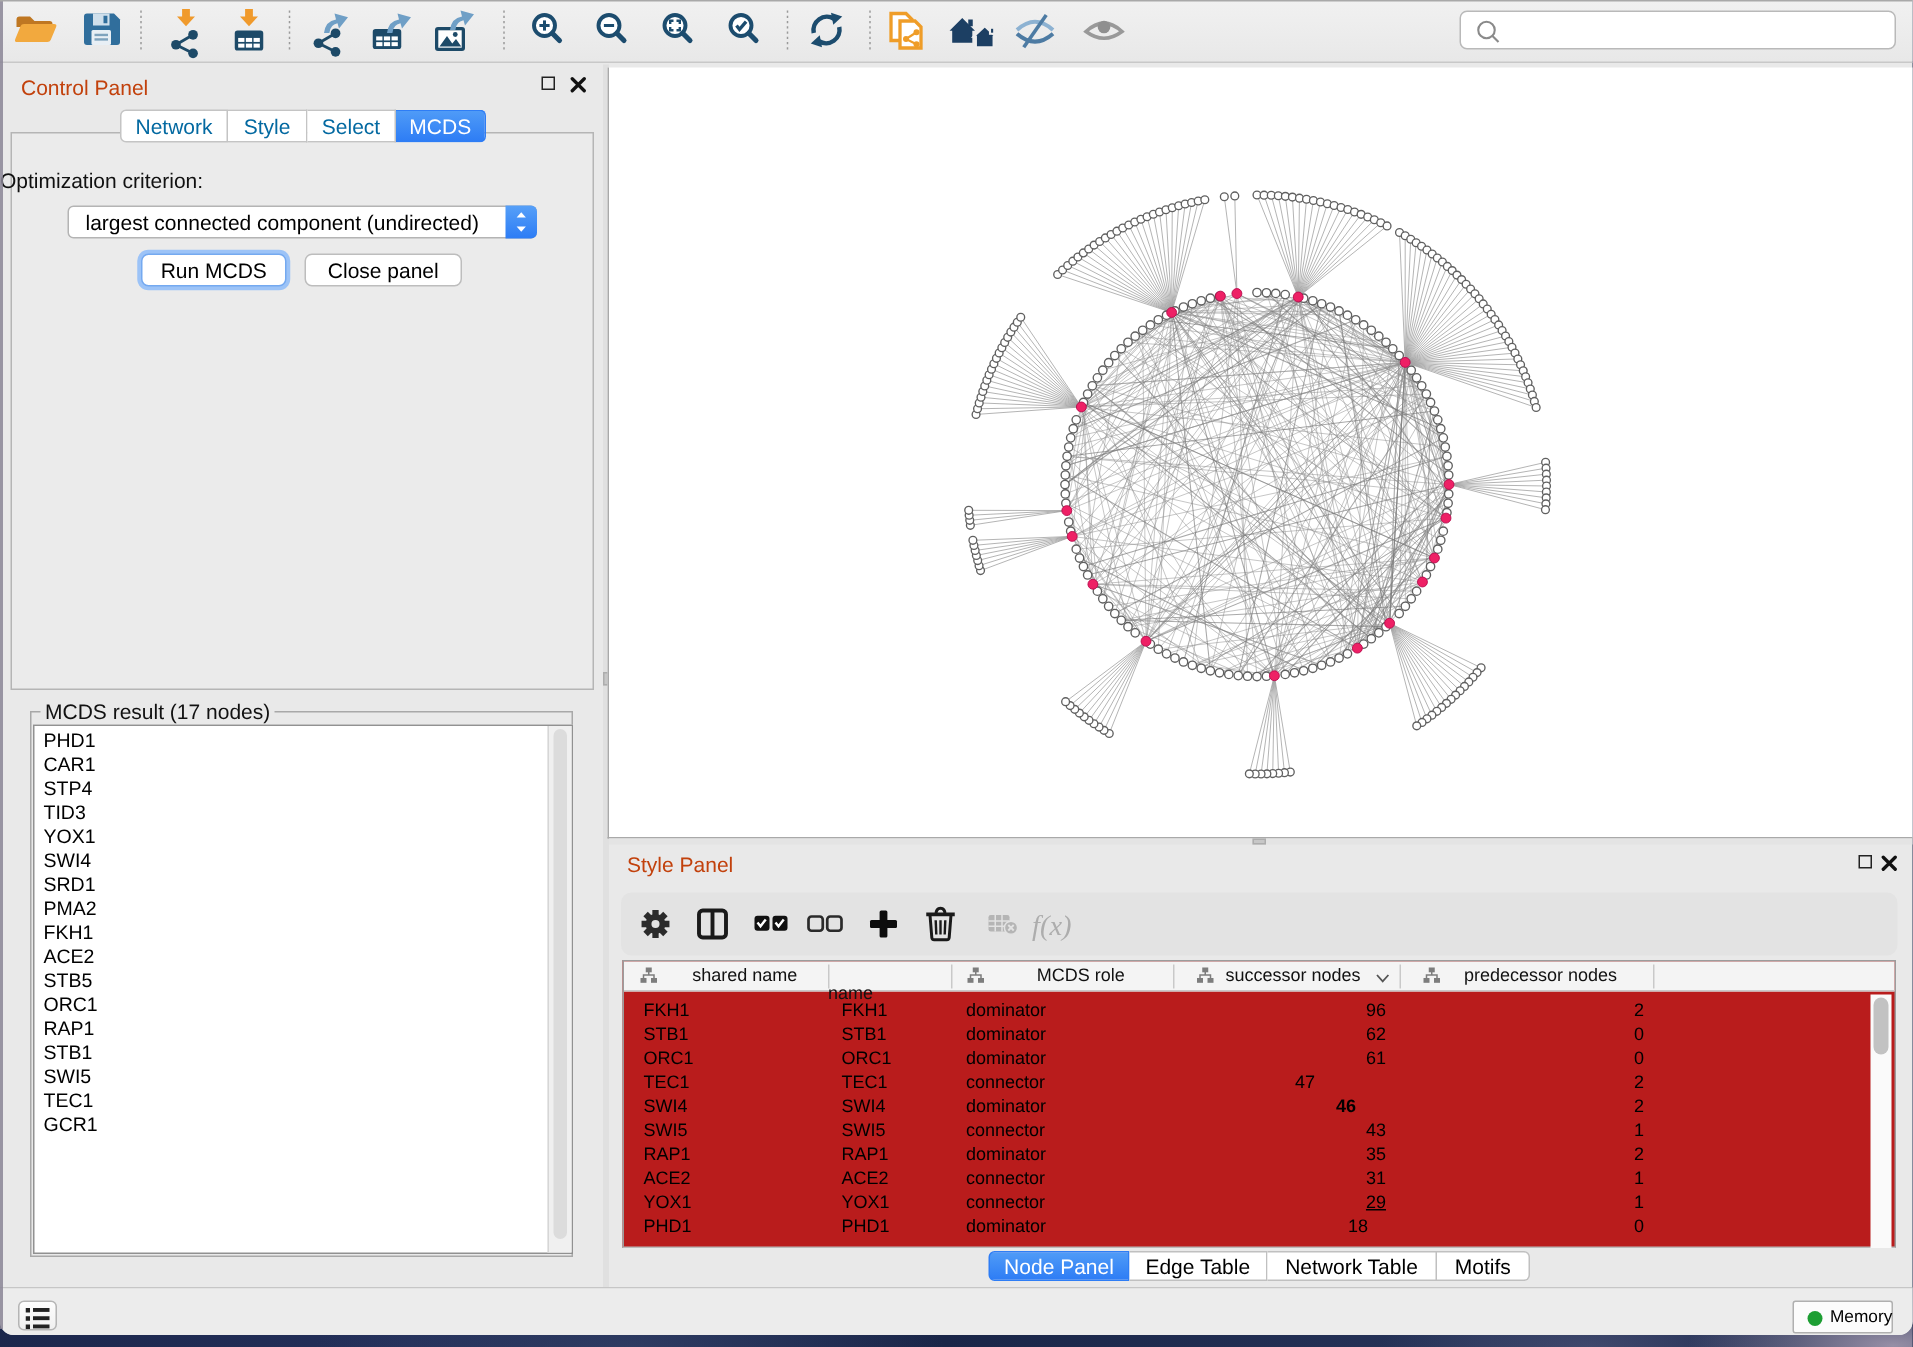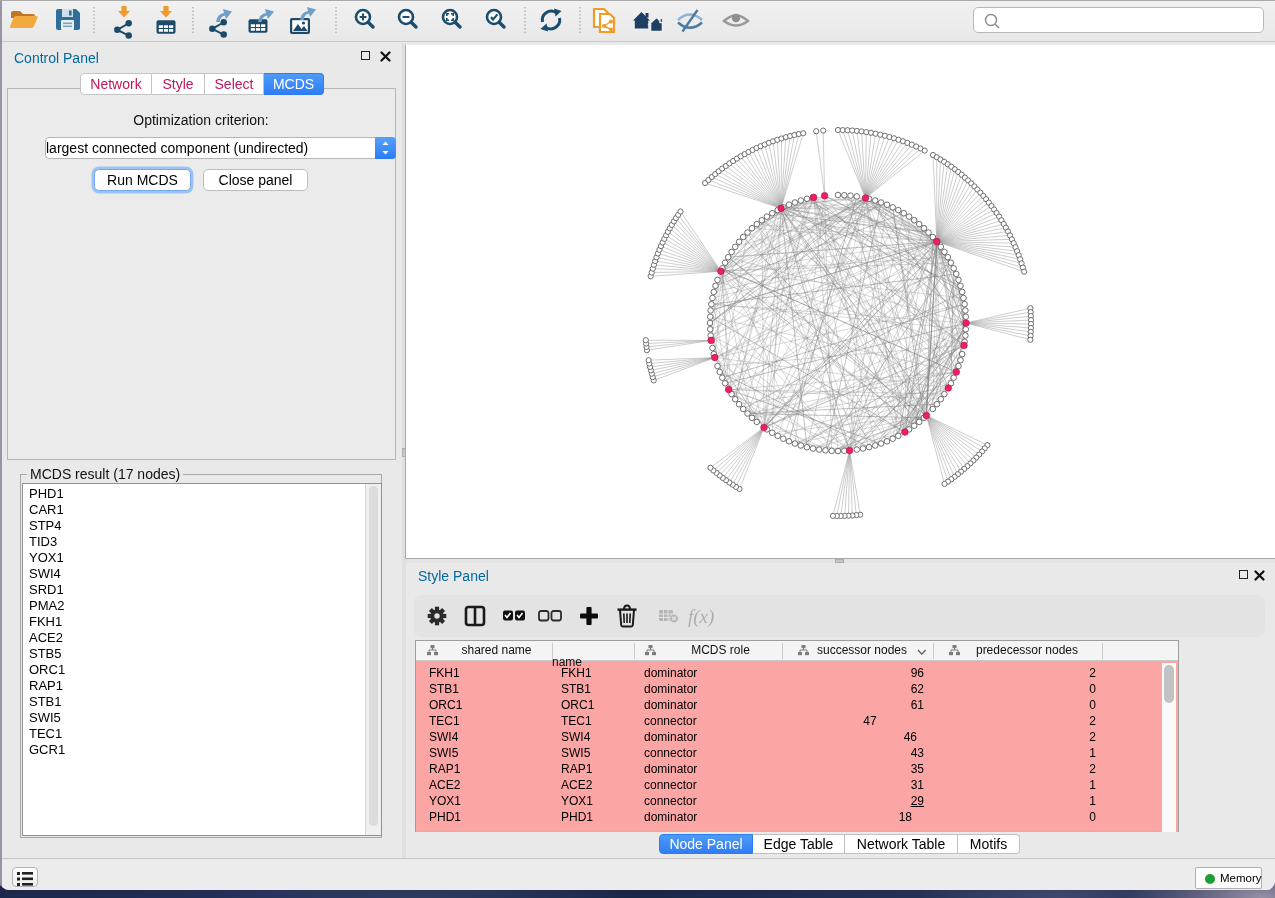--- a/index.html
+++ b/index.html
@@ -12,49 +12,49 @@
    radial-gradient(ellipse 300px 60px at 420px 898px, rgba(52,66,104,0.7), rgba(52,66,104,0) 70%),
    linear-gradient(100deg, #172244 0%, #24305a 30%, #1a2648 55%, #273459 80%, #1e2a4e 100%);
 }
 .edge { position:absolute; left:0; top:0; width:2px; height:886px; background:#8a8595; opacity:0.85; }
 .win { position:absolute; left:0; top:0; width:1275px; height:890px; background:#e9e9e9; border-radius:0 0 9px 9px; }
 .abs { position:absolute; }
 
 .toolbar { position:absolute; left:0; top:0; width:100%; height:42px; background:linear-gradient(#f1f1f1,#e8e8e8); border-bottom:1px solid #c8c8c8; }
 .search { position:absolute; left:973px; top:7px; width:291px; height:26px; background:#fff; border:1px solid #b9b9b9; border-radius:5px; }
 
-.ptitle { font-size:14px; color:#0369a1; }
+.ptitle { font-size:14px; color:#c2410c; }
 .ficon { position:absolute; width:9px; height:9px; border:1.6px solid #222; }
 
 .seg { position:absolute; top:73px; height:22px; display:flex; font-size:14px; z-index:3; }
-.seg div { background:#fff; border:1px solid #c4c4c4; border-left:none; color:#be185d; text-align:center; line-height:20px; }
+.seg div { background:#fff; border:1px solid #c4c4c4; border-left:none; color:#0369a1; text-align:center; line-height:20px; }
 .seg div:first-child { border-left:1px solid #c4c4c4; border-radius:4px 0 0 4px; }
 .seg div.sel { background:linear-gradient(#4f9bf7,#2e7df5); border-color:#2e7df5; color:#fff; border-radius:0 4px 4px 0; }
 .tabpanel { position:absolute; left:7px; top:88px; width:389px; height:372px; background:#ebebeb; border:1px solid #b5b5b5; }
-.optlabel { position:absolute; left:0; top:112px; width:402px; text-align:center; font-size:14px; color:#111; }
-.dropdown { position:absolute; left:45px; top:137px; width:351px; height:22px; background:#fff; border:1px solid #b4b4b4; border-radius:4px; font-size:14px; line-height:20px; color:#000; }
+.optlabel { position:absolute; left:0; top:112px; width:402px; font-size:14px; color:#111; }
+.dropdown { position:absolute; left:45px; top:137px; width:313px; height:22px; background:#fff; border:1px solid #b4b4b4; border-radius:4px; font-size:14px; line-height:20px; color:#000; padding-left:11px; }
 .spinner { position:absolute; right:-1px; top:-1px; width:21px; height:22px; border-radius:0 4px 4px 0; background:linear-gradient(#57a0f8,#2c7cf5); }
 .btn { position:absolute; top:169px; height:22px; background:#fff; border:1px solid #bdbdbd; border-radius:5px; font-size:14px; text-align:center; line-height:20px; color:#000; }
 .fs { position:absolute; left:20px; top:466px; width:364px; height:373px; }
 .fsline { position:absolute; border:1px solid #a8a8a8; left:0; top:8px; width:362px; height:364px; }
 .fslegend { position:absolute; left:7px; top:0px; background:#e9e9e9; padding:0 3px; font-size:14px; color:#111; }
 .mlist { position:absolute; left:2px; top:17px; width:360px; height:353px; background:#fff; border:1px solid #919191; }
 .mlist .items { position:absolute; left:6px; top:2px; font-size:13px; line-height:16px; color:#000; }
 .mscroll { position:absolute; right:0; top:0; width:16px; height:100%; background:#f0f0f0; border-left:1px solid #d6d6d6; }
 .mthumb { position:absolute; left:3px; top:2px; width:9px; height:340px; background:#dcdcdc; border-radius:5px; }
 
 .vdiv { position:absolute; left:402px; top:43px; width:4px; height:815px; background:#e0e0e0; }
 .netwin { position:absolute; left:405px; top:45px; width:870px; height:514px; background:#fff; border-left:1px solid #a9a9a9; border-bottom:1px solid #a9a9a9; }
 .nettitle { position:absolute; left:0; top:0; width:100%; height:18px; background:linear-gradient(#f5f5f5,#dcdcdc); border-bottom:1px solid #b3b3b3; border-radius:5px 0 0 0; }
 .tl { position:absolute; top:3.5px; width:11px; height:11px; border-radius:50%; }
 .nettext { position:absolute; left:502px; top:1px; transform:translateX(-50%); font-size:14px; color:#333; }
 .hdiv { position:absolute; left:406px; top:559px; width:869px; height:4px; background:#e4e4e4; }
 
 .ttoolbar { position:absolute; left:414px; top:595px; width:851px; height:42px; background:#e3e3e3; border-radius:7px; }
-.ttable { position:absolute; left:415px; top:640px; width:764px; height:192px; background:#fca5a5; border:1px solid #9c9c9c; border-bottom:1px solid #bbb; }
+.ttable { position:absolute; left:415px; top:640px; width:849px; height:192px; background:#b91c1c; border:1px solid #9c9c9c; border-bottom:1px solid #bbb; }
 .thead { position:absolute; left:0; top:0; width:100%; height:20px; background:#f4f4f4; border-bottom:1px solid #c9c9c9; font-size:12px; color:#111; }
 .thead .cs { position:absolute; top:2px; height:16px; border-left:1px solid #c9c9c9; }
 .tr { position:absolute; font-size:12px; color:#000; height:16px; line-height:16px; width:100%; }
 .tc { position:absolute; }
 .num { text-align:right; }
 .tscroll { position:absolute; right:2px; top:22px; width:14px; height:169px; background:#fafafa; }
 .tthumb { position:absolute; left:1.5px; top:2px; width:10px; height:38px; background:#c2c2c2; border-radius:5px; }
 .bottabs { position:absolute; top:834px; height:20px; display:flex; font-size:14px; }
 .bottabs div { background:#fff; border:1px solid #c0c0c0; border-left:none; color:#000; text-align:center; line-height:19px; }
 .bottabs div:first-child { border-left:1px solid #c0c0c0; border-radius:4px 0 0 4px; background:linear-gradient(#4f9bf7,#2e7df5); border-color:#2e7df5; color:#fff; }
@@ -1165,21 +1165,21 @@
         <span class="tc" style="left:13px;">TEC1</span>
         <span class="tc" style="left:145px;">TEC1</span>
         <span class="tc" style="left:228px;">connector</span>
         <span class="tc num" style="left:400px;width:108px;text-align:center;">47</span>
         <span class="tc num" style="left:560px;width:120px;">2</span>
       </div>
 <div class="tr" style="top:88px;">
         <span class="tc" style="left:13px;">SWI4</span>
         <span class="tc" style="left:145px;">SWI4</span>
         <span class="tc" style="left:228px;">dominator</span>
-        <span class="tc num" style="left:393px;width:108px;">46</span>
+        <span class="tc num" style="left:380px;width:108px;font-weight:bold;">46</span>
         <span class="tc num" style="left:560px;width:120px;">2</span>
       </div>
 <div class="tr" style="top:104px;">
         <span class="tc" style="left:13px;">SWI5</span>
         <span class="tc" style="left:145px;">SWI5</span>
         <span class="tc" style="left:228px;">connector</span>
         <span class="tc num" style="left:400px;width:108px;">43</span>
         <span class="tc num" style="left:560px;width:120px;">1</span>
       </div>
 <div class="tr" style="top:120px;">

